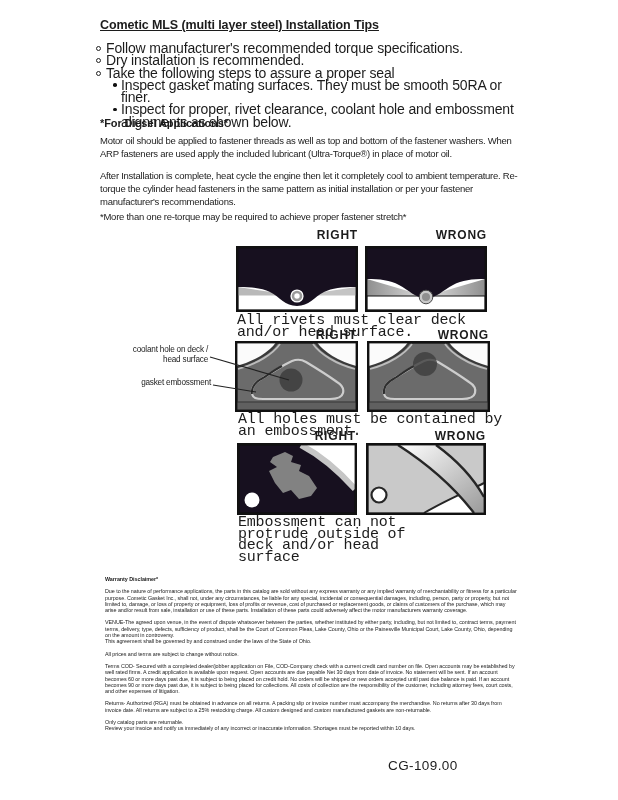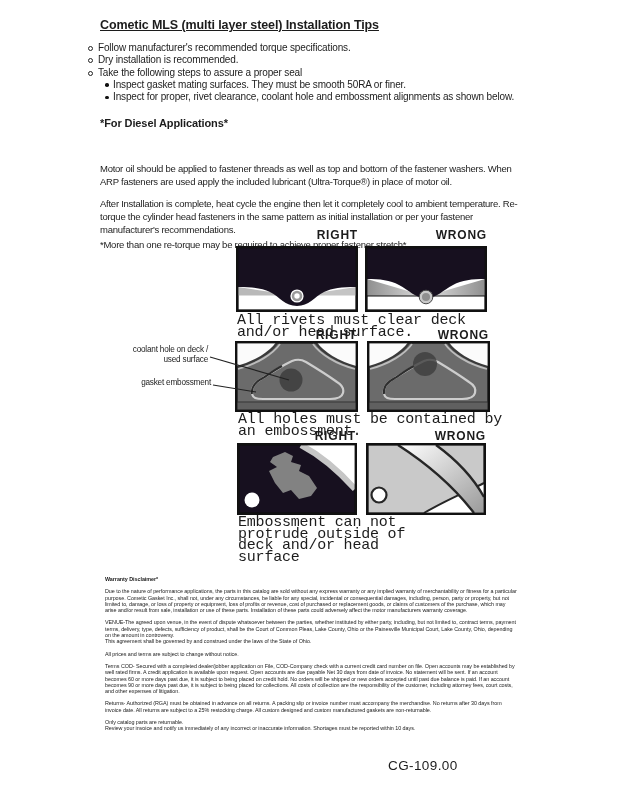--- a/index.html
+++ b/index.html
@@ -7,28 +7,28 @@
     position:relative;width:588px;height:800px;background:#ffffff;overflow:hidden;
     font-family:"Liberation Sans",sans-serif;color:#1c1c1c;
   }
   .abs{position:absolute;}
   
   .title{
     left:100px;top:18px;width:430px;font-size:12.5px;font-weight:bold;
     text-decoration:underline;letter-spacing:-0.1px;margin:0;
   }
   
-  .bullets{left:88px;top:42px;width:430px;font-size:10px;line-height:12.3px;letter-spacing:-0.15px;}
+  .bullets{left:96px;top:42px;width:430px;font-size:14px;line-height:12.3px;letter-spacing:-0.15px;}
   .b{position:relative;padding-left:10px;}
   .b .circ{position:absolute;left:0;top:4px;width:3px;height:3px;border:1px solid #222;border-radius:50%;}
   .sb{position:relative;padding-left:25px;}
   .sb .dot{position:absolute;left:17px;top:4.5px;width:3.5px;height:3.5px;background:#111;border-radius:50%;}
   
   .h2{left:100px;top:117px;font-size:11px;font-weight:bold;letter-spacing:-0.1px;}
-  .para{left:100px;width:420px;font-size:9.5px;line-height:13px;letter-spacing:-0.25px;margin-top:28px;}
+  .para{left:100px;width:420px;font-size:9.5px;line-height:13px;letter-spacing:-0.25px;}
   .p1{top:134px;} .p2{top:169px;} .p3{top:210px;}
   
   .fig-label{font-size:12px;font-weight:600;letter-spacing:0.8px;text-align:right;width:122px;}
   .caption{font-size:15px;letter-spacing:-0.2px;line-height:11.5px;font-family:Liberation Mono, monospace;}
   
   .ann{font-size:8.2px;line-height:9.8px;text-align:right;letter-spacing:-0.2px;}
   
   .warranty{
     left:105px;top:576px;width:824px;font-size:10.8px;line-height:12.3px;
     transform:scale(0.5);transform-origin:0 0;letter-spacing:-0.1px;
@@ -96,21 +96,21 @@
       <circle cx="61" cy="51" r="4" fill="#8f8f8f"></circle>
       <rect x="1.2" y="1.2" width="119.6" height="63.6" fill="none" stroke="#111111" stroke-width="2.4"></rect>
     </svg>
   </div>
 
   <div class="abs caption" style="left:237px;top:315px;width:280px;">All rivets must clear deck and/or head surface.</div>
 
   <div class="abs fig-label" style="left:235px;top:328px;">RIGHT</div>
   <div class="abs fig-label" style="left:367px;top:328px;">WRONG</div>
 
-  <div class="abs ann" style="left:126px;top:345px;width:82px;">coolant hole on deck / used surface</div>
+  <div class="abs ann" style="left:126px;top:345px;width:82px;">coolant hole on deck / head surface</div>
   <div class="abs ann" style="left:119px;top:378px;width:92px;">gasket embossment</div>
 
   <div class="abs" style="left:235px;top:341px;">
     <svg width="123" height="71" viewBox="0 0 123 71">
       <rect x="1.2" y="1.2" width="120.6" height="68.6" fill="#6b6b6b" stroke="#111111" stroke-width="2.4"></rect>
       <path d="M2,2 L42,2 C35,12 20,21 2,26 Z" fill="#fbfbfb"></path>
       <path d="M121,2 L81,2 C88,12 103,21 121,26 Z" fill="#fbfbfb"></path>
       <path d="M42,2 C35,12 20,21 2,26" stroke="#3a3a3a" stroke-width="2.2" fill="none"></path>
       <path d="M81,2 C88,12 103,21 121,26" stroke="#3a3a3a" stroke-width="2.2" fill="none"></path>
       <path d="M45,3 C38,13 22,23 3,28" stroke="#bdbdbd" stroke-width="1.8" fill="none"></path>

